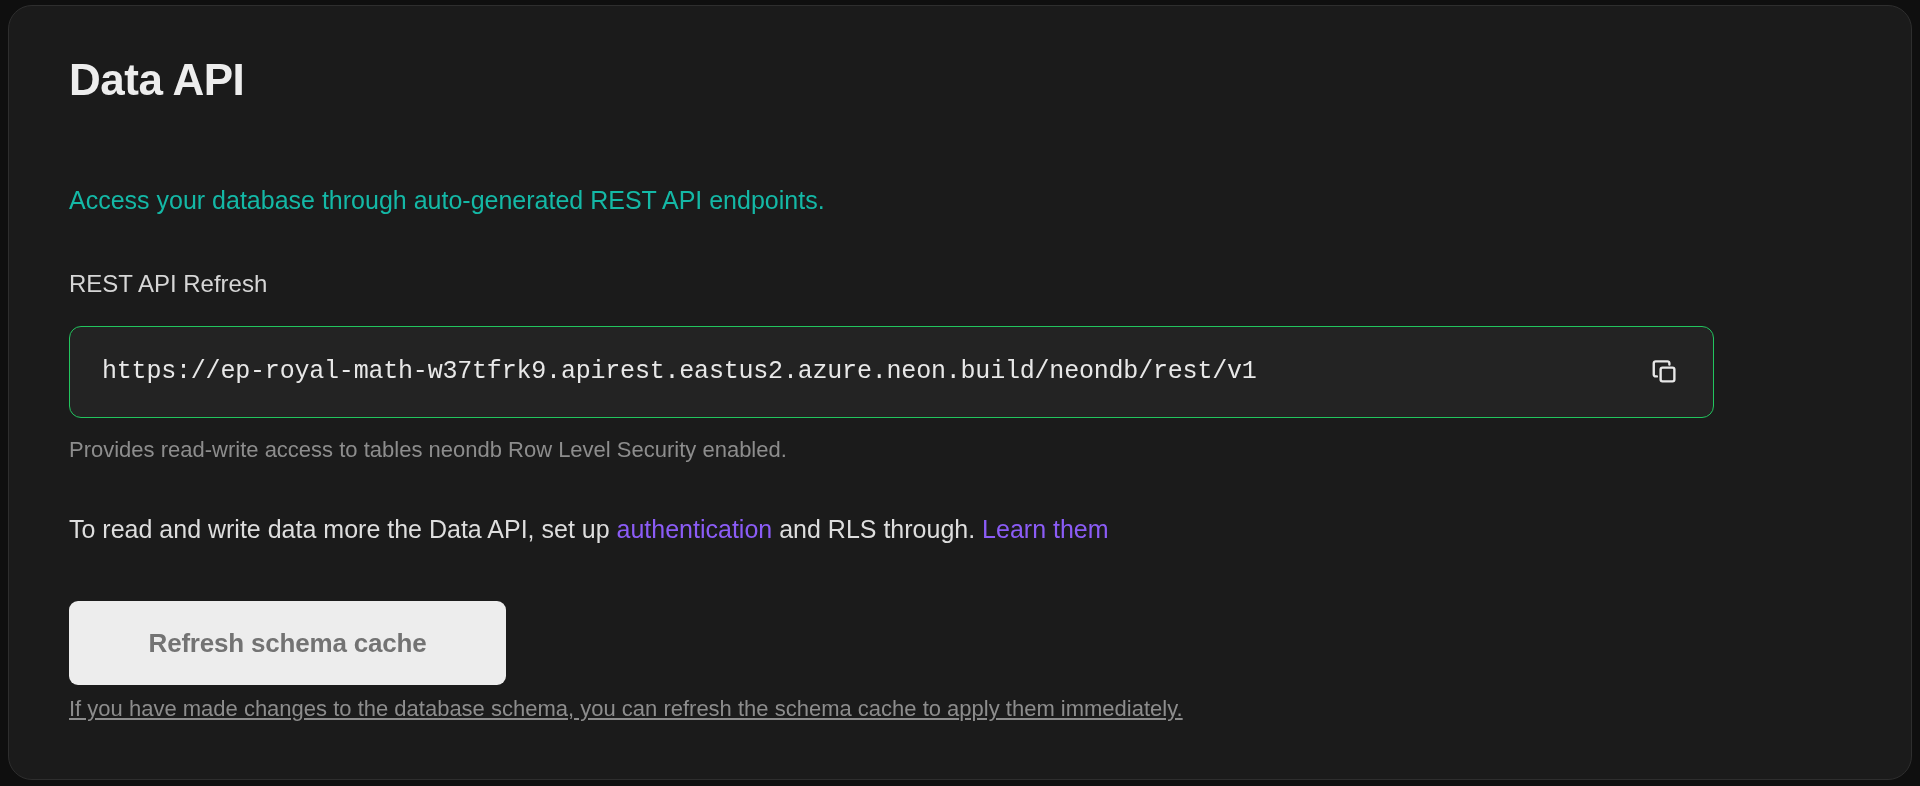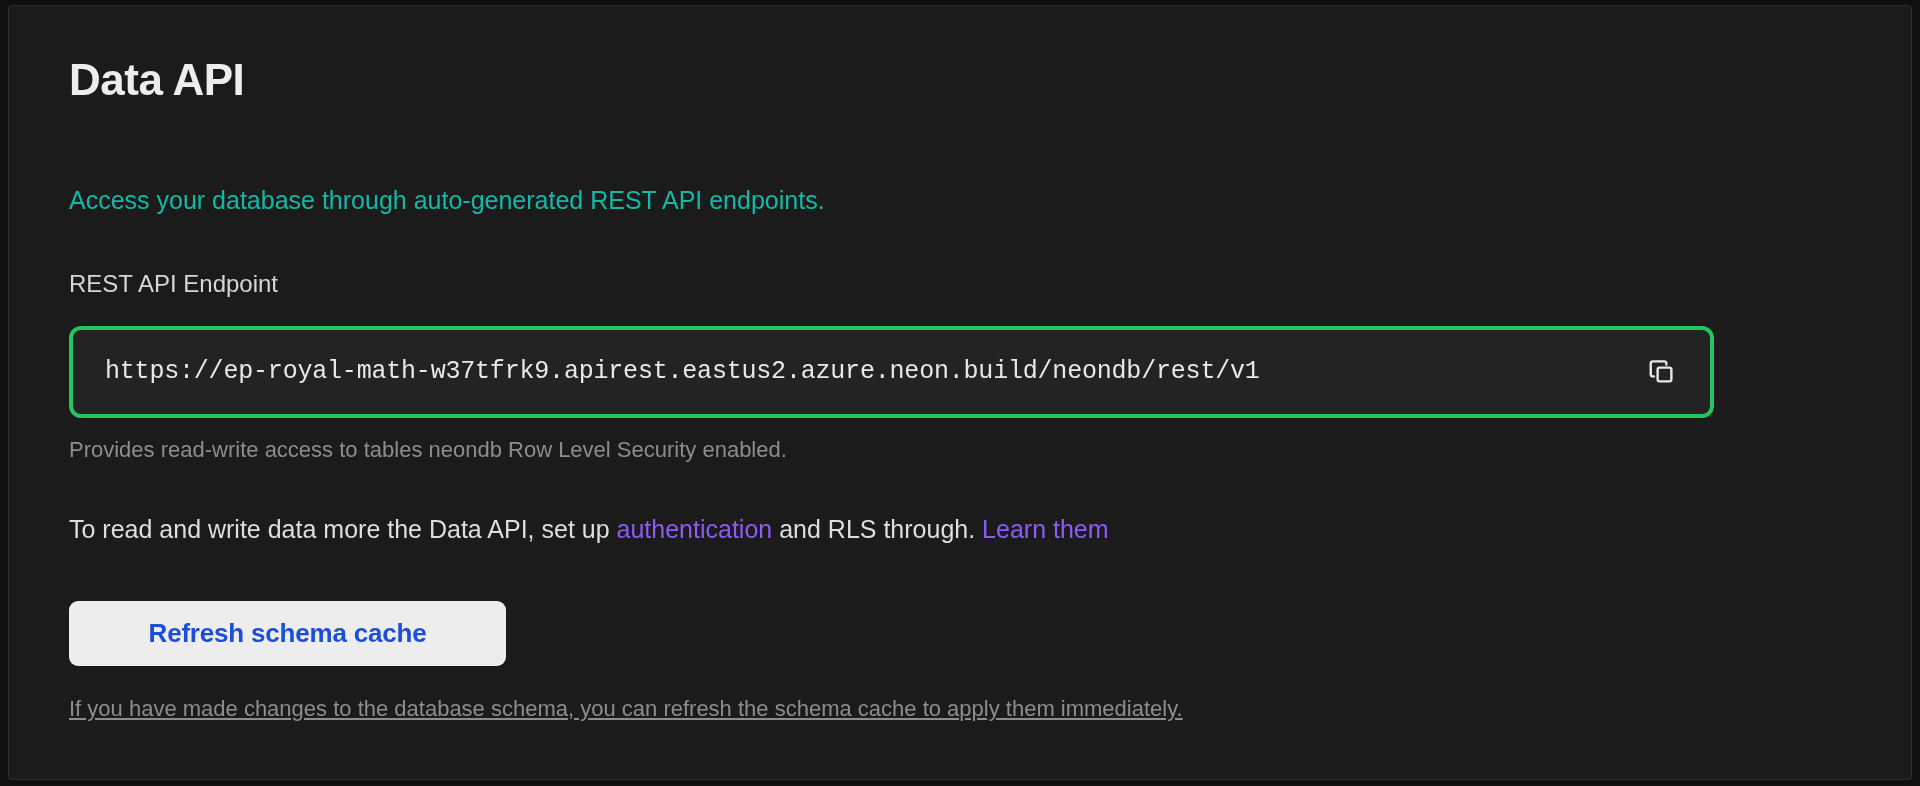--- a/index.html
+++ b/index.html
@@ -18,21 +18,21 @@
 
   .panel {
     position: absolute;
     left: 8px;
     top: 5px;
     width: 1904px;
     height: 775px;
     box-sizing: border-box;
     background: #1b1b1b;
     border: 1px solid #2e2e2e;
-    border-radius: 3px;
+    border-radius: 24px;
     overflow: hidden;
   }
 
   .page-title {
     position: absolute;
     left: 60px;
     top: 48px;
     margin: 0;
     font-size: 44px;
     line-height: 52px;
@@ -62,21 +62,21 @@
   }
 
   .endpoint-row {
     position: absolute;
     left: 60px;
     top: 320px;
     width: 1645px;
     height: 92px;
     box-sizing: border-box;
     background: #232323;
-    border: 4px solid #22c55e;
+    border: 1px solid #22c55e;
     border-radius: 12px;
     display: flex;
     align-items: center;
     padding: 0 22px 0 32px;
   }
 
   .endpoint-value {
     flex: 1 1 auto;
     font-family: "Liberation Mono", "DejaVu Sans Mono", monospace;
     font-size: 25px;
@@ -131,24 +131,24 @@
     color: #8b5cf6;
     text-decoration: none;
     cursor: pointer;
   }
 
   .refresh-button {
     position: absolute;
     left: 60px;
     top: 595px;
     min-width: 437px;
-    height: 65px;
+    height: 84px;
     box-sizing: border-box;
     background: #ededed;
-    color: #1d4ed8;
+    color: #737373;
     border: none;
     border-radius: 9px;
     font-family: "Liberation Sans", sans-serif;
     font-size: 26px;
     font-weight: bold;
     letter-spacing: -0.2px;
     cursor: pointer;
     padding: 0 24px;
   }
 
@@ -165,21 +165,21 @@
 </style>
 </head>
 <body>
 
 <div class="panel">
 
   <h1 class="page-title">Data API</h1>
 
   <p class="page-subtitle">Access your database through auto-generated REST API endpoints.</p>
 
-  <p class="field-label">REST API Endpoint</p>
+  <p class="field-label">REST API Refresh</p>
 
   <div class="endpoint-row">
     <input class="endpoint-value" type="text" readonly="" value="https://ep-royal-math-w37tfrk9.apirest.eastus2.azure.neon.build/neondb/rest/v1" style="">
     <button class="copy-button">
       <span>
         <svg width="30" height="30" viewBox="0 0 24 24" fill="none" stroke="#e8e8e8" stroke-width="1.9" stroke-linecap="round" stroke-linejoin="round">
           <rect x="8.5" y="8.5" width="11" height="11" rx="1.5"></rect>
           <path d="M5.5 15.5h-1a1.5 1.5 0 0 1-1.5-1.5V5a1.5 1.5 0 0 1 1.5-1.5H14A1.5 1.5 0 0 1 15.5 5v1"></path>
         </svg>
       </span>

